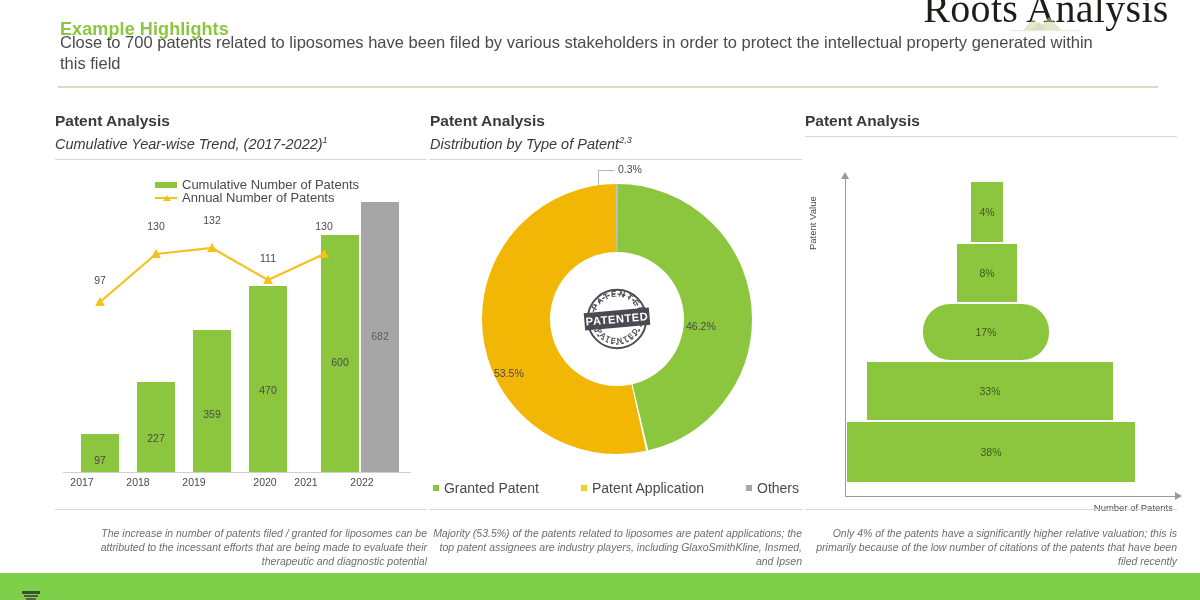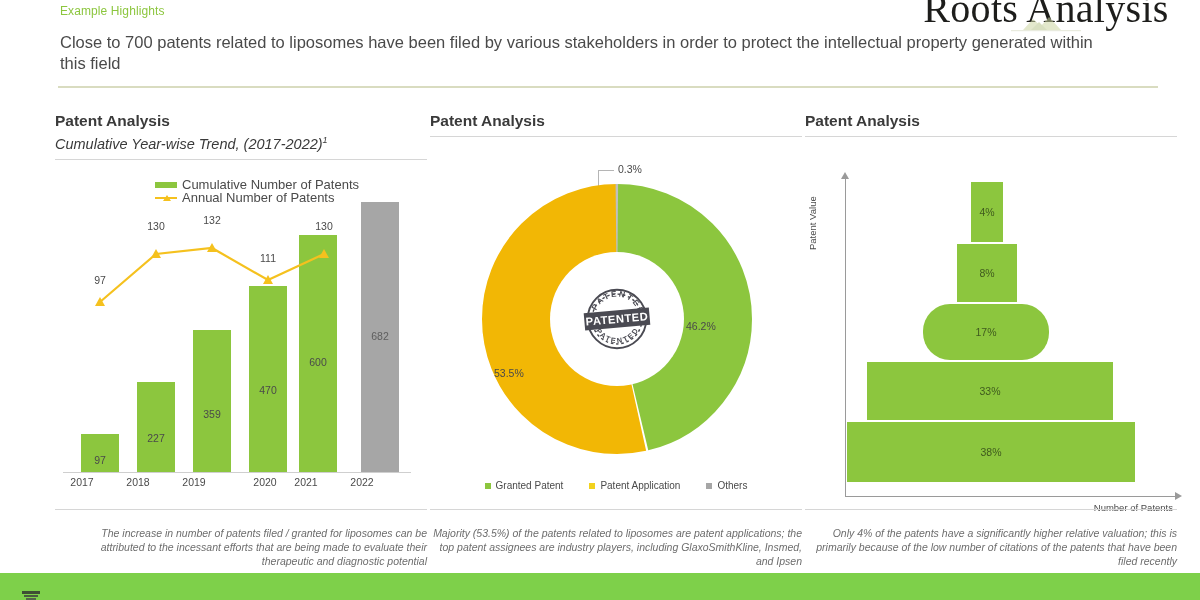--- a/index.html
+++ b/index.html
@@ -5,21 +5,21 @@
   html,body{margin:0;padding:0;}
   body{
     width:1200px;height:600px;overflow:hidden;background:#ffffff;
     font-family:"Liberation Sans", sans-serif;color:#3f3f3f;position:relative;
   }
   .slide{position:relative;width:1200px;height:600px;}
 
   
   .hdr{position:absolute;left:0;top:0;width:1200px;height:92px;}
   .hdr-eyebrow{
-    position:absolute;left:60px;top:4px;font-size:12px;font-weight:normal;
+    position:absolute;left:60px;top:19px;font-size:18px;font-weight:bold;
     color:#8cc63e;letter-spacing:.1px;
   }
   .hdr-sub{
     position:absolute;left:60px;top:32px;width:1040px;font-size:16.5px;
     line-height:21px;color:#4a4a4a;font-weight:400;
   }
   .hdr-rule{
     position:absolute;left:58px;top:86px;width:1100px;height:2px;
     background:#d9dcc0;
   }
@@ -95,21 +95,21 @@
   .lead-txt{position:absolute;left:188px;top:1px;font-size:10.5px;color:#4a4a4a;}
   .slice-lbl{position:absolute;font-size:10.5px;color:#4a4a4a;}
 
   .stamp{
     position:absolute;left:50%;top:50%;transform:translate(-50%,-50%);
     width:86px;height:86px;
   }
 
   .c2-legend{
     position:absolute;left:0;top:318px;width:372px;display:flex;justify-content:center;
-    gap:26px;font-size:10px;color:#4a4a4a;
+    gap:42px;font-size:14px;color:#4a4a4a;
   }
   .c2-legend .li{display:flex;align-items:center;}
   .c2-legend .sw{width:6px;height:6px;margin-right:5px;display:inline-block;}
 
   
   .c3{position:absolute;left:0;top:50px;width:372px;height:390px;}
   .py-area{position:absolute;left:20px;top:6px;width:352px;height:330px;}
   .py-bar{
     position:absolute;background:#8cc63e;display:flex;align-items:center;justify-content:center;
     font-size:10.5px;color:#3f5a1e;
@@ -184,21 +184,21 @@
         </div>
         <div class="bar" style="left:74px;height:90px;">
           <div class="bar-lbl" style="bottom:28px;">227</div>
         </div>
         <div class="bar" style="left:130px;height:142px;">
           <div class="bar-lbl" style="bottom:52px;">359</div>
         </div>
         <div class="bar" style="left:186px;height:186px;">
           <div class="bar-lbl" style="bottom:76px;">470</div>
         </div>
-        <div class="bar" style="left:236px;height:237px;">
+        <div class="bar" style="left:258px;height:237px;">
           <div class="bar-lbl" style="bottom:104px;">600</div>
         </div>
         <div class="bar grey" style="left:298px;height:270px;">
           <div class="bar-lbl" style="bottom:130px;color:#5e5e5e;">682</div>
         </div>
 
         <svg style="position:absolute;left:0;top:0;width:356px;height:310px;">
           <polyline points="37,140 93,92 149,86 205,118 261,92" fill="none" stroke="#f5c11e" stroke-width="2.2"></polyline>
           <polygon points="37,135 32,144 42,144" fill="#f5c11e"></polygon>
           <polygon points="93,87 88,96 98,96" fill="#f5c11e"></polygon>
@@ -223,20 +223,23 @@
       <div class="xlab" style="left:223px;">2021</div>
       <div class="xlab" style="left:279px;">2022</div>
     </div>
 
     <div class="p-foot-rule"></div>
     <div class="p-foot">The increase in number of patents filed / granted for liposomes can be attributed to the incessant efforts that are being made to evaluate their therapeutic and diagnostic potential</div>
   </div>
 
   <div class="panel p2">
     <div class="p-title">Patent Analysis</div>
+    <div class="p-subtitle">
+      <span>Distribution by Type of Patent</span><sup>2,3</sup>
+    </div>
     <div class="p-rule"></div>
 
     <div class="c2">
 
       <div class="lead"></div>
       <div class="lead-h"></div>
       <div class="lead-txt">0.3%</div>
 
       <div class="donut-wrap">
         <svg viewBox="0 0 270 270" style="width:270px;height:270px;">

